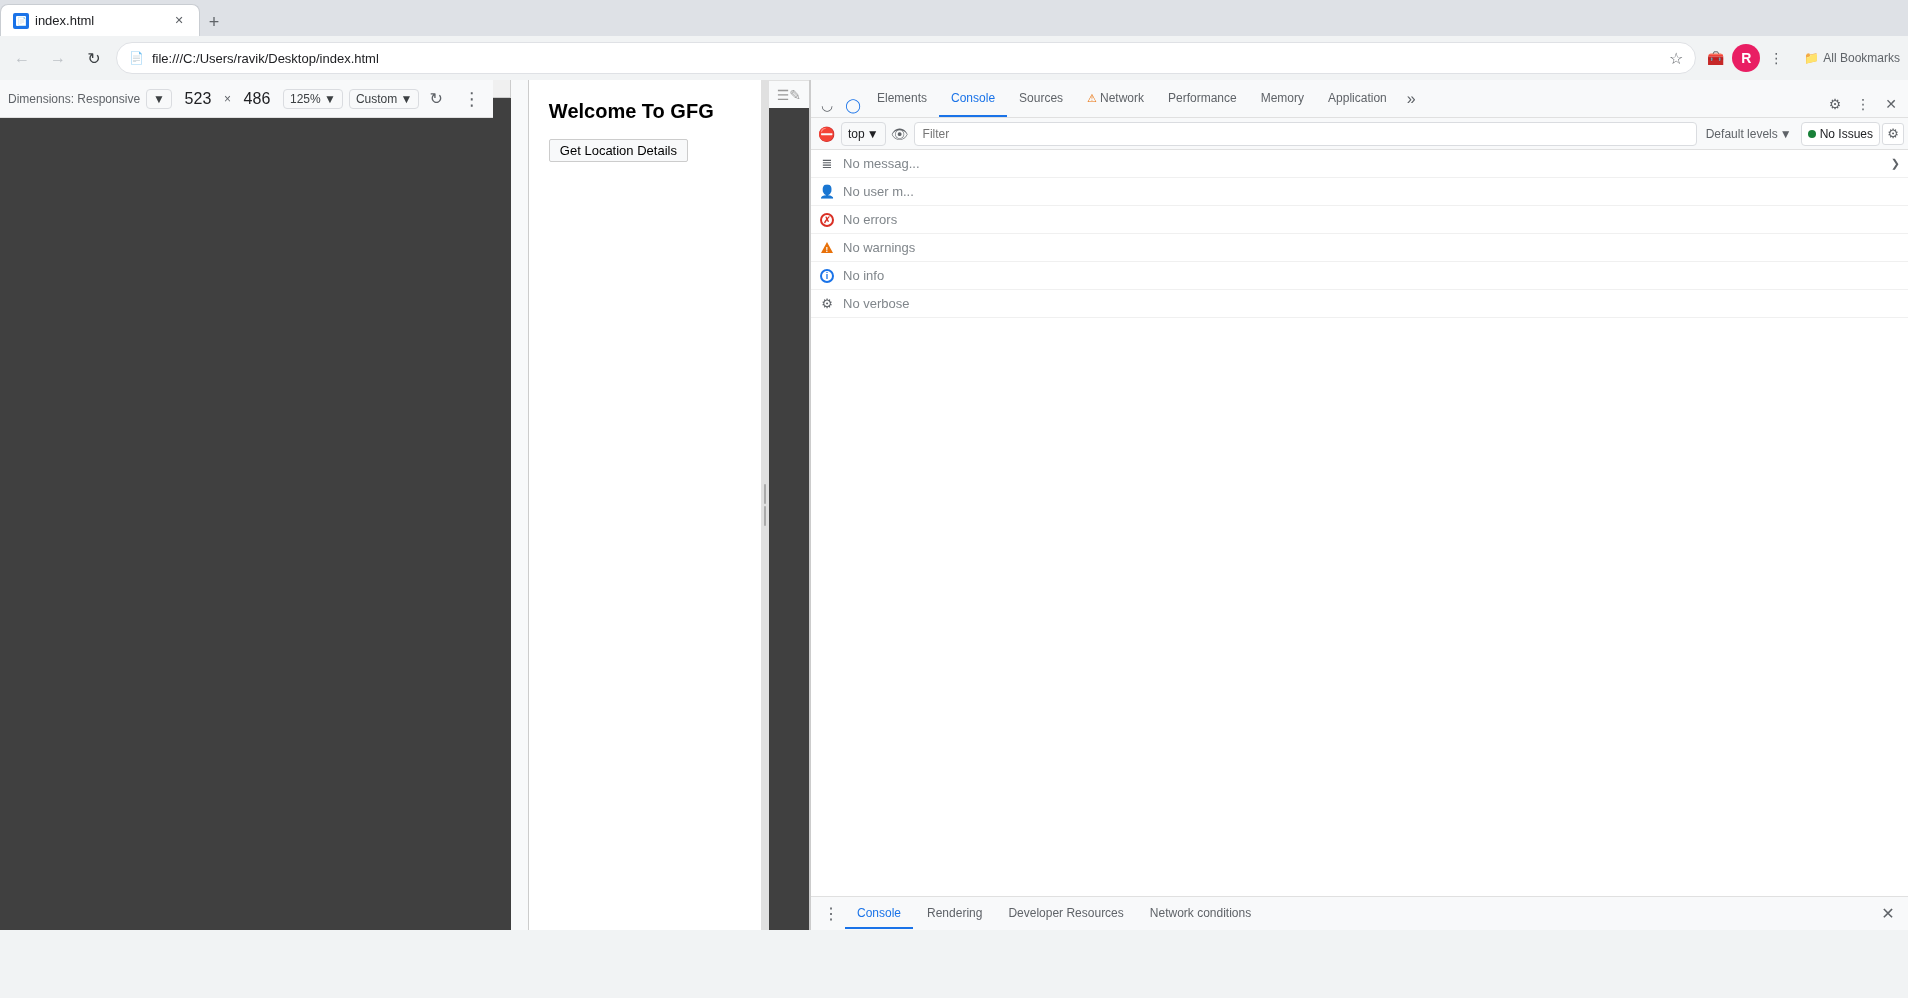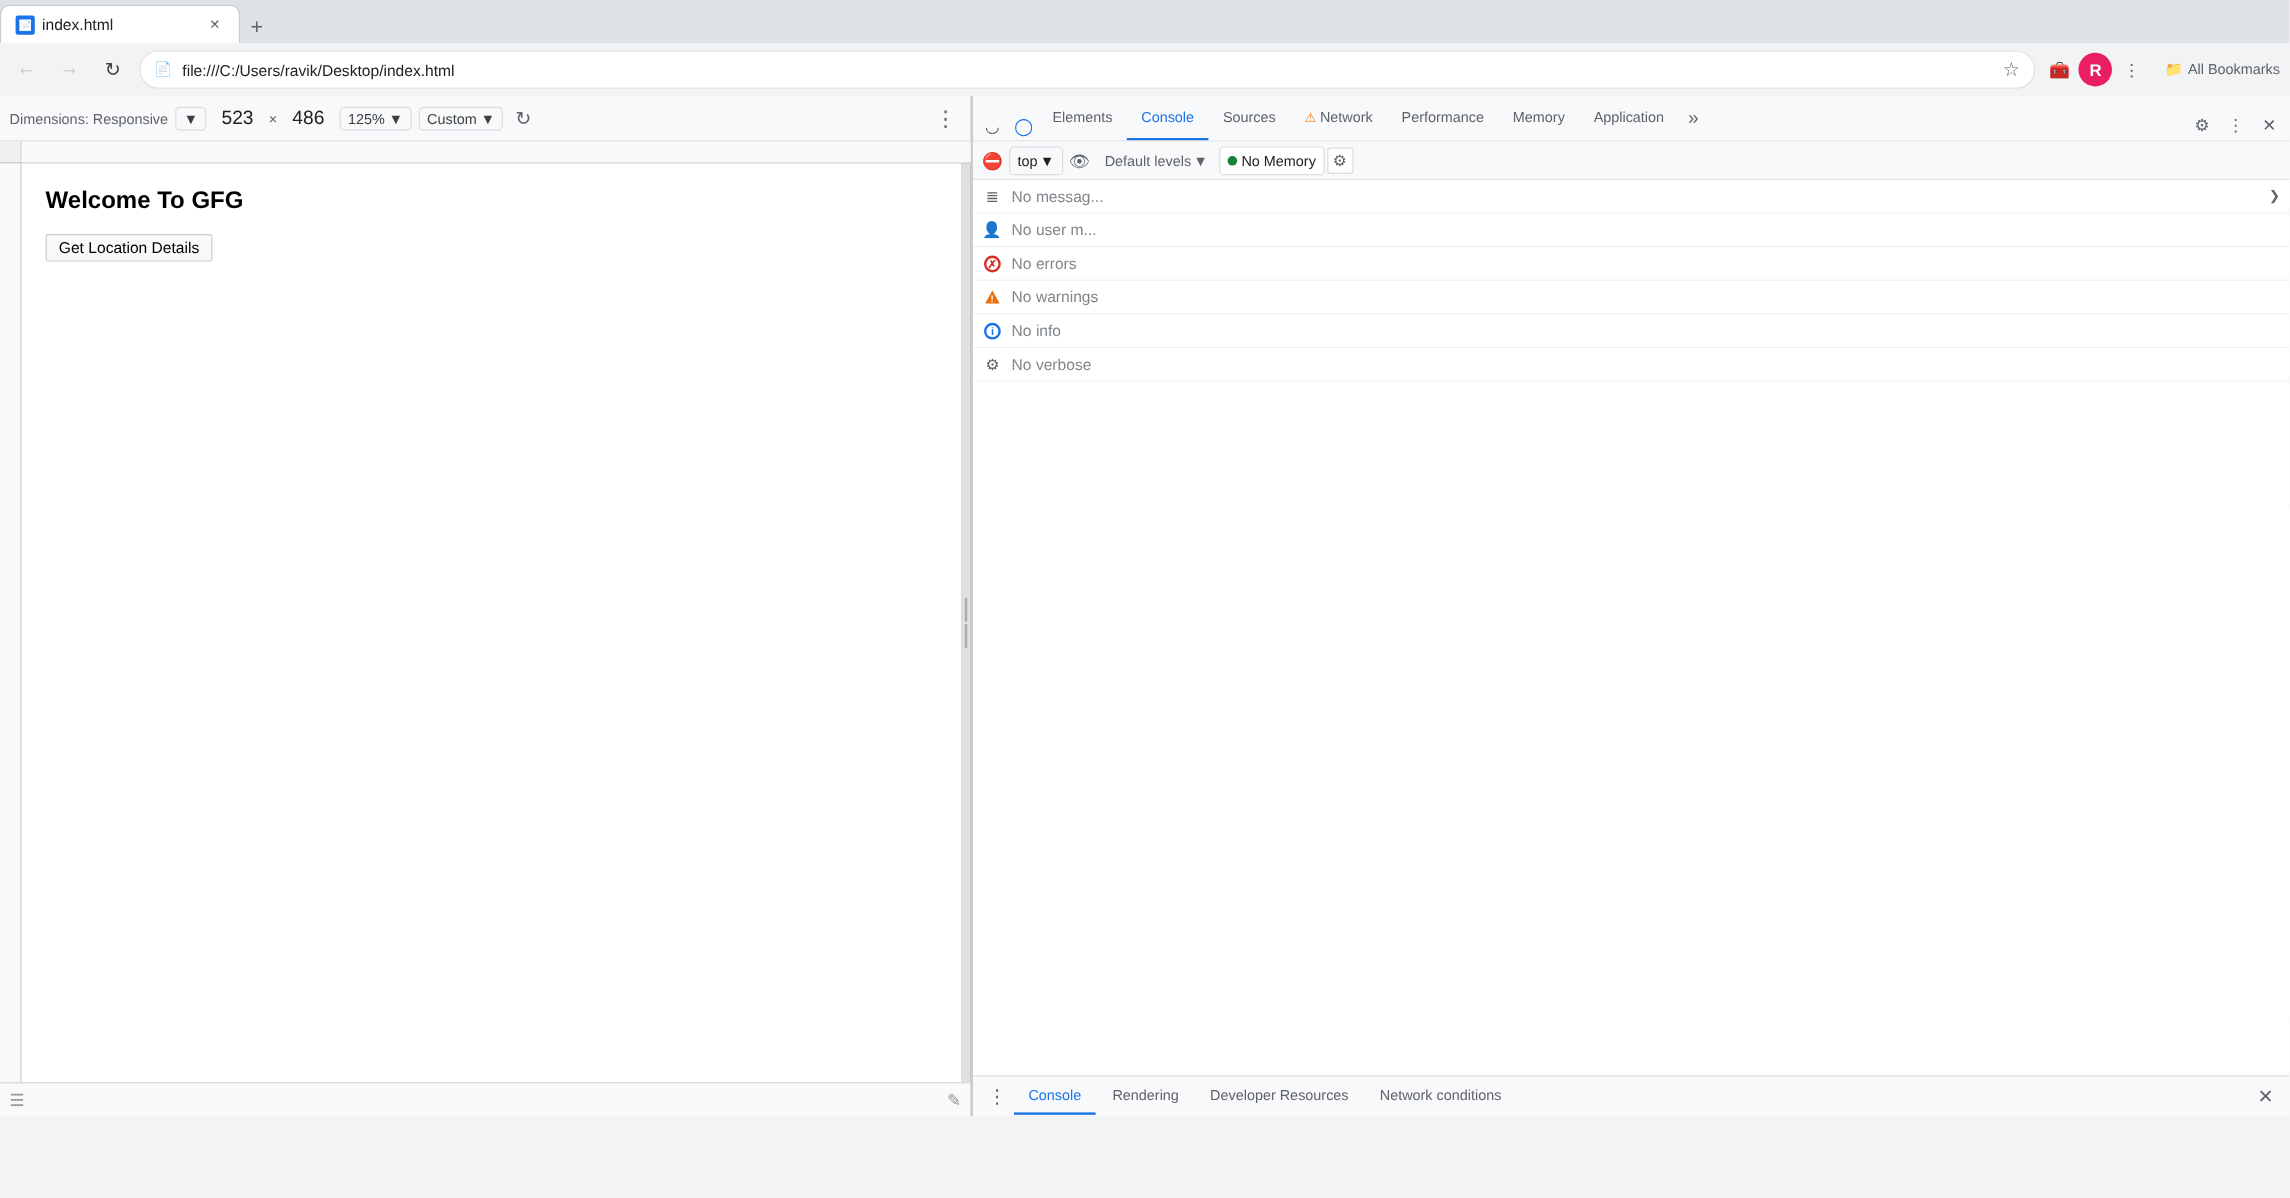--- a/index.html
+++ b/index.html
@@ -17,21 +17,21 @@
     .url-text { flex: 1; font-size: 14px; color: #202124; }
     .address-icons { display: flex; align-items: center; gap: 4px; }
     .addr-icon-btn { width: 24px; height: 24px; border-radius: 50%; border: none; background: transparent; cursor: pointer; display: flex; align-items: center; justify-content: center; color: #5f6368; font-size: 14px; }
     .bookmark-icon { color: #5f6368; font-size: 16px; }
     .toolbar-icons { display: flex; align-items: center; gap: 4px; }
 
     
     .main-area { display: flex; height: calc(998px - 148px); }
 
     
-    .page-viewport { flex: 0 0 810px; background: #a3a3a3; display: flex; flex-direction: column; overflow: hidden; border-right: 1px solid #ccc; }
+    .page-viewport { flex: 0 0 810px; background: #404040; display: flex; flex-direction: row; overflow: hidden; border-right: 1px solid #ccc; }
     .devtools-toolbar { height: 38px; background: #f8f9fa; border-bottom: 1px solid #e0e0e0; display: flex; align-items: center; padding: 0 8px; gap: 6px; font-size: 12px; color: #3c4043; }
     .dim-label { color: #5f6368; }
     .dim-dropdown { background: #f8f9fa; border: 1px solid #dadce0; border-radius: 4px; padding: 2px 6px; font-size: 12px; cursor: pointer; display: flex; align-items: center; gap: 2px; }
     .dim-input { width: 40px; background: transparent; border: none; font-size: 16px; text-align: center; color: #202124; }
     .dim-sep { color: #5f6368; }
     .zoom-dropdown { background: #f8f9fa; border: 1px solid #dadce0; border-radius: 4px; padding: 2px 6px; font-size: 12px; cursor: pointer; }
     .custom-dropdown { background: #f8f9fa; border: 1px solid #dadce0; border-radius: 4px; padding: 2px 6px; font-size: 12px; cursor: pointer; }
     .toolbar-spacer { flex: 1; }
     .three-dots-btn { background: transparent; border: none; cursor: pointer; padding: 4px; border-radius: 4px; color: #5f6368; font-size: 18px; }
 
@@ -208,27 +208,28 @@
         </div>
       </div>
 
       <div class="console-toolbar">
         <button class="console-tool-btn" title="Clear console">⛔</button>
         <div class="top-dropdown">
           <span>top</span>
           <span>▼</span>
         </div>
         <button class="console-tool-btn" title="Watch">👁</button>
+        <input class="filter-input" type="text" placeholder="Filter" style="">
         <div class="default-levels">
           <span>Default levels</span>
           <span>▼</span>
         </div>
         <div class="no-issues-btn">
           <span class="no-issues-dot"></span>
-          <span>No Memory</span>
+          <span>No Issues</span>
         </div>
         <button class="issues-settings">⚙</button>
       </div>
 
       <div class="console-log-area">
 
         <div class="log-entry">
           <span class="log-icon icon-list">≣</span>
           <span class="log-text muted">No messag...</span>
           <span class="log-chevron">❯</span>

